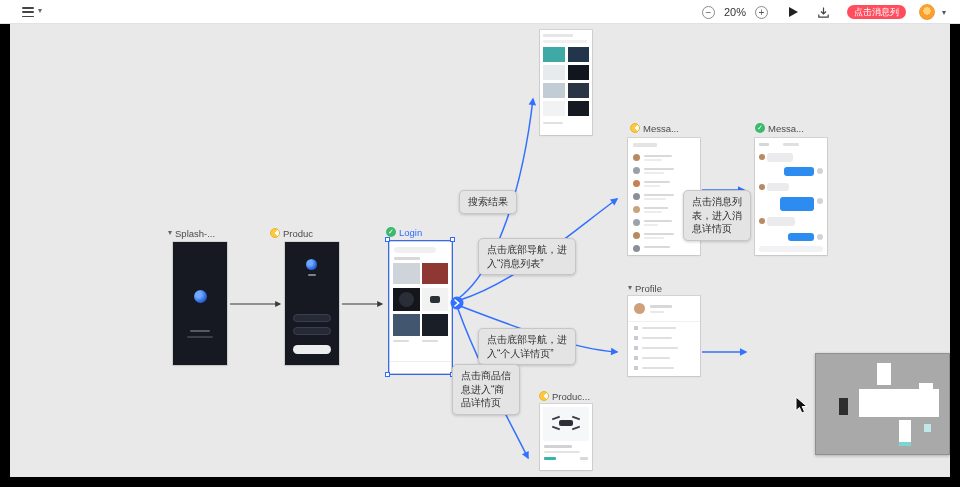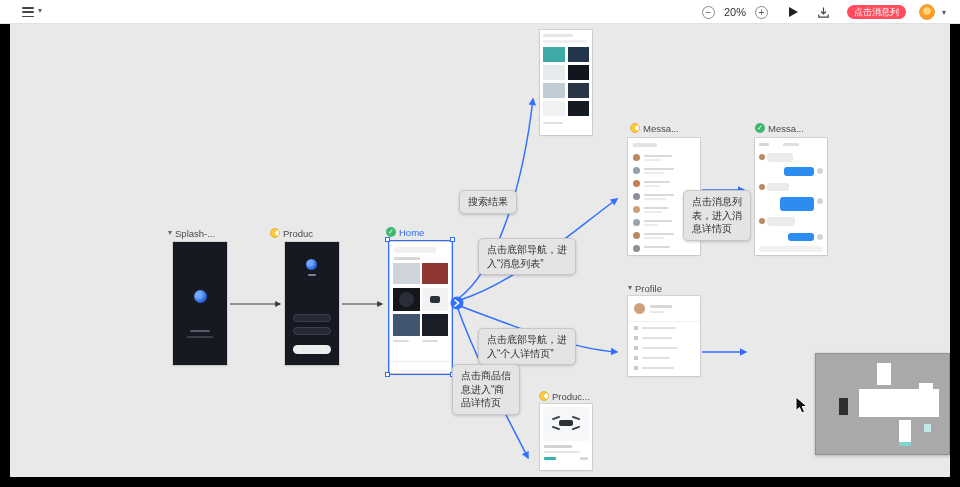--- a/index.html
+++ b/index.html
@@ -103,21 +103,21 @@
   <div class="flabel" style="left:168px;top:228px">
     <span class="collapse">▾</span>
     <span>Splash-...</span>
   </div>
   <div class="flabel" style="left:270px;top:228px">
     <span class="pac"></span>
     <span>Produc</span>
   </div>
   <div class="flabel sel" style="left:386px;top:227px">
     <span class="chk">✓</span>
-    <span>Home</span>
+    <span>Login</span>
   </div>
   <div class="flabel" style="left:630px;top:123px">
     <span class="pac"></span>
     <span>Messa...</span>
   </div>
   <div class="flabel" style="left:755px;top:123px">
     <span class="chk">✓</span>
     <span>Messa...</span>
   </div>
   <div class="flabel" style="left:628px;top:283px">

